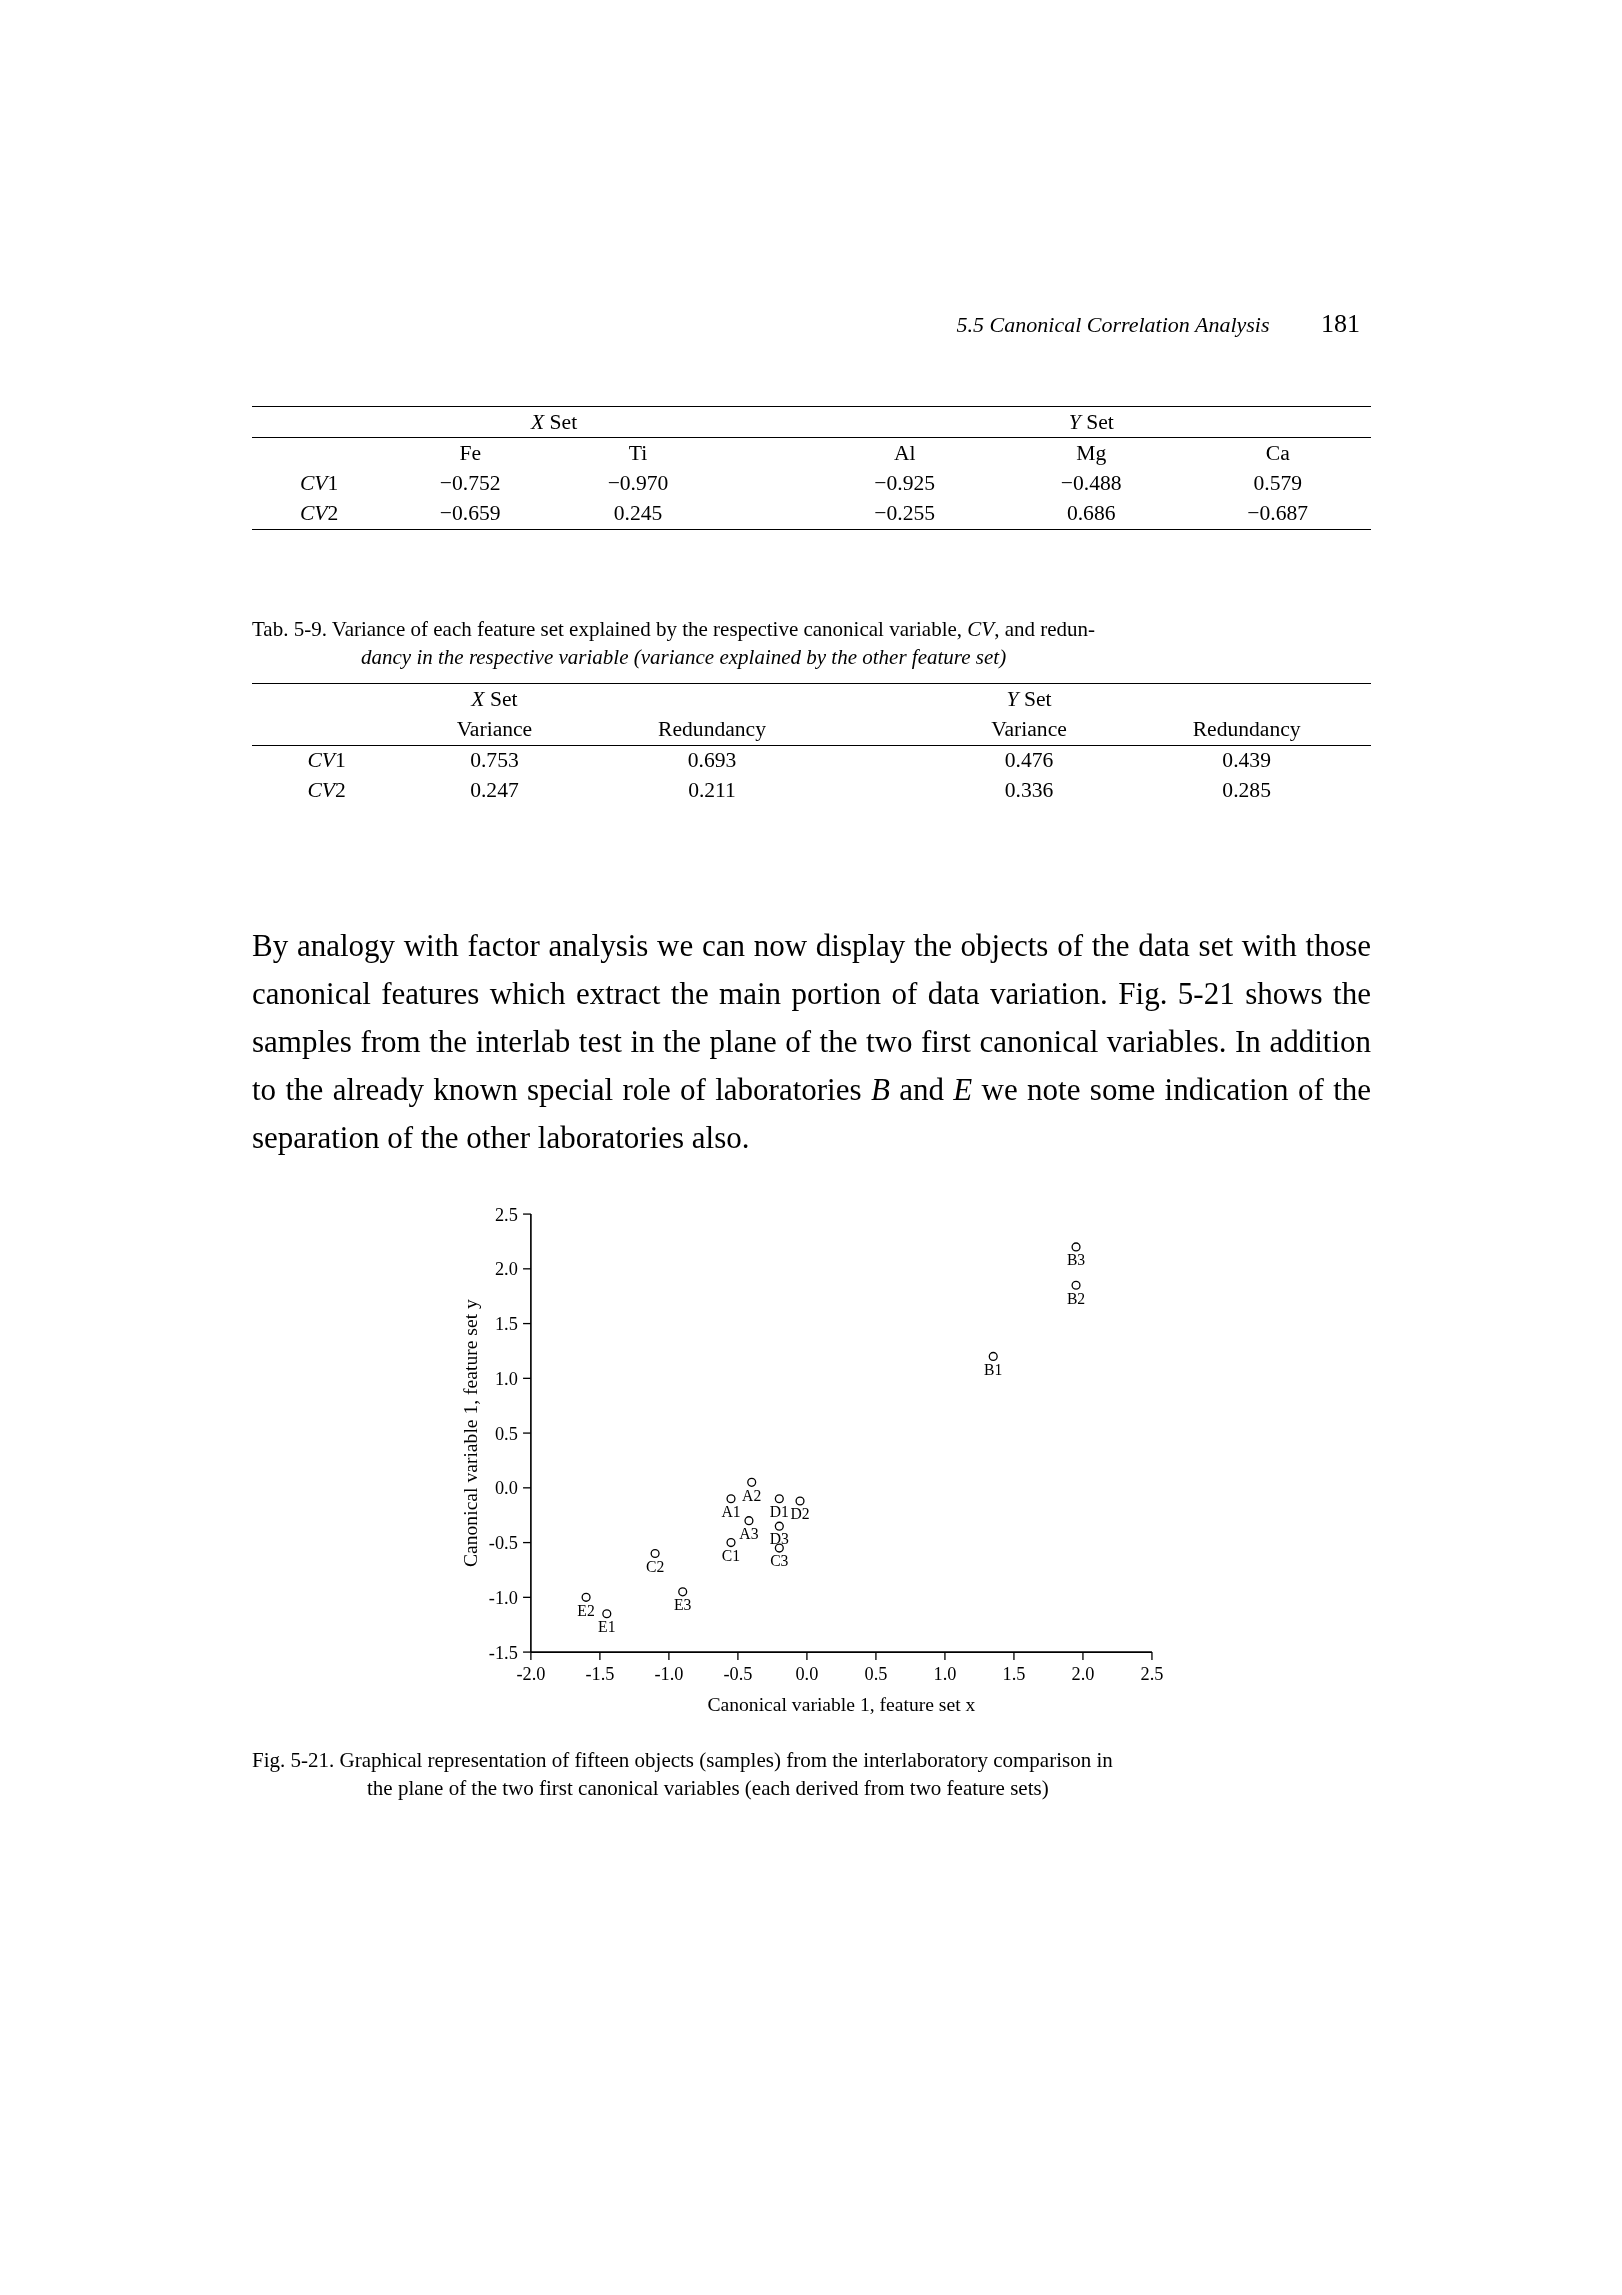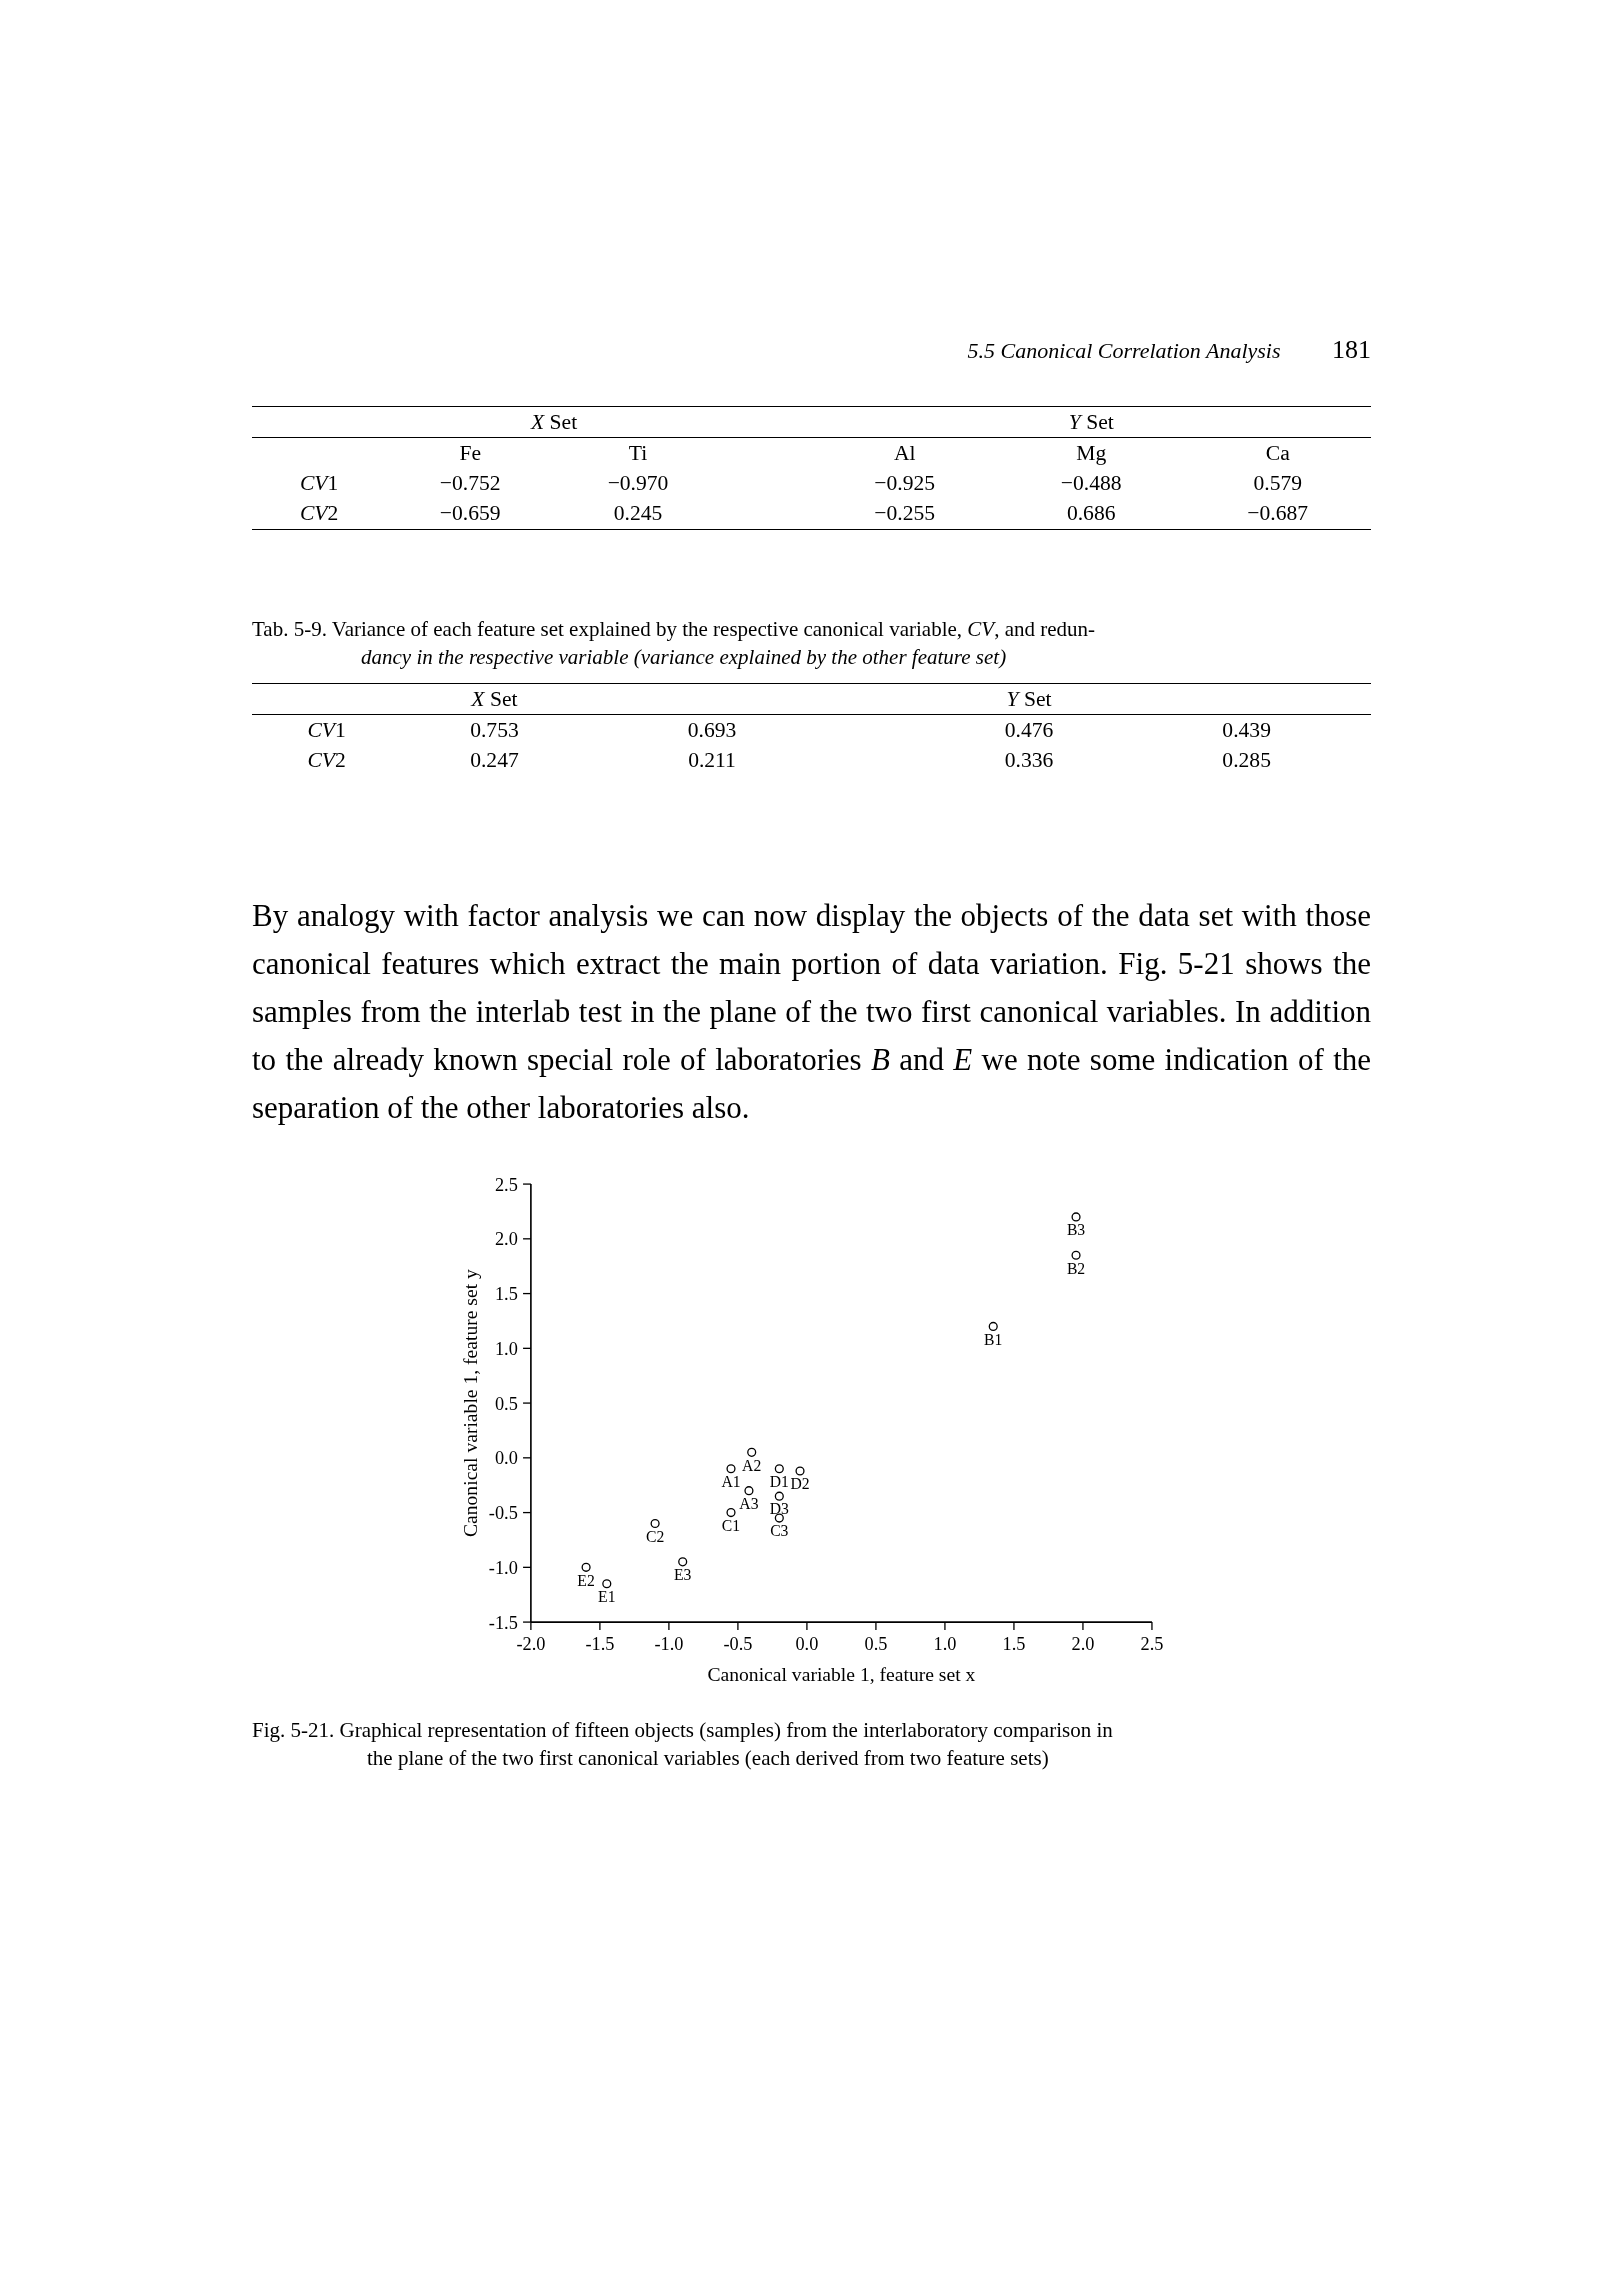--- a/index.html
+++ b/index.html
@@ -15,23 +15,22 @@
   .page {
     position: relative;
     width: 1623px;
     height: 2295px;
     padding: 314px 252px 0 252px;
     box-sizing: border-box;
   }
   .running-head {
     position: absolute;
     top: 309px;
-    right: 252px;
+    right: 263px;
     font-size: 22px;
-    margin-top: 26px;
   }
   .running-head .sec {
     font-style: italic;
   }
   .running-head .pn {
     font-size: 26px;
     margin-left: 46px;
   }
 
   .caption {
@@ -161,20 +160,28 @@
 
   <table class="data">
     <tbody>
         <tr class="toprule">
       <td style="width:12%"></td>
       <td style="width:15%"><span class="it">X</span><span> Set</span></td>
       <td style="width:20%"></td>
       <td style="width:8%"></td>
       <td style="width:15%"><span class="it">Y</span><span> Set</span></td>
       <td style="width:20%"></td>
+    </tr>
+    <tr>
+      <td></td>
+      <td>Variance</td>
+      <td>Redundancy</td>
+      <td></td>
+      <td>Variance</td>
+      <td>Redundancy</td>
     </tr>
     <tr class="midrule">
       <td><span class="it">CV</span><span>1</span></td>
       <td>0.753</td>
       <td>0.693</td>
       <td></td>
       <td>0.476</td>
       <td>0.439</td>
     </tr>
     <tr>

